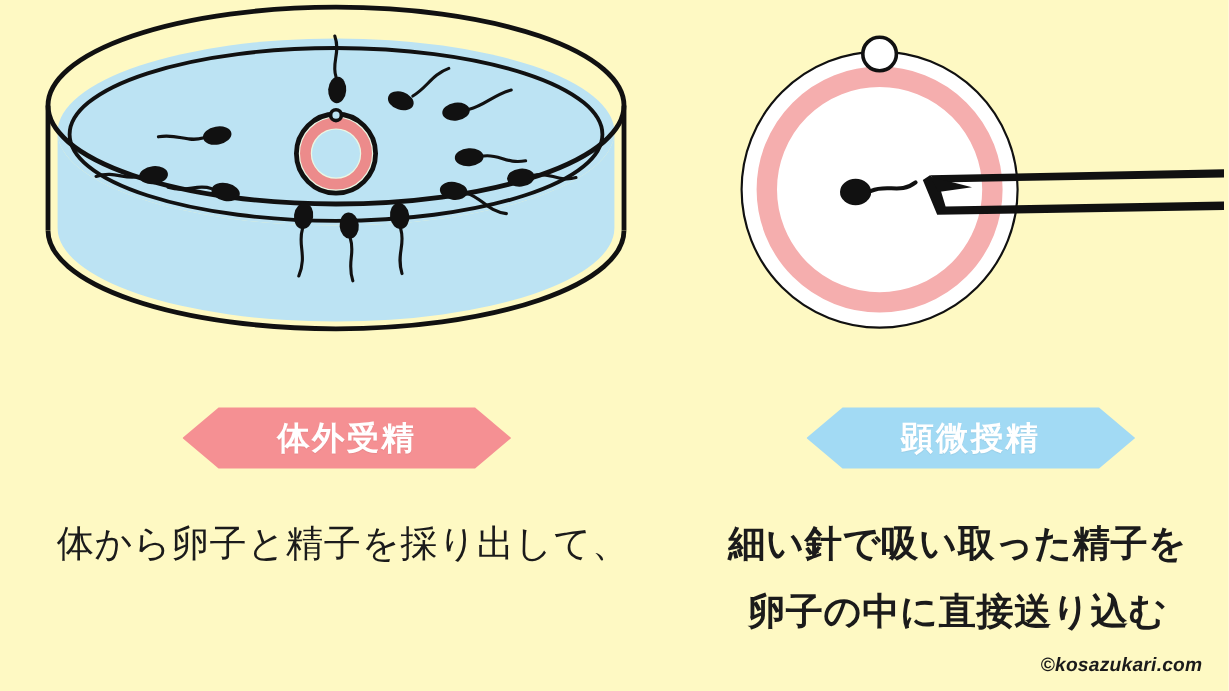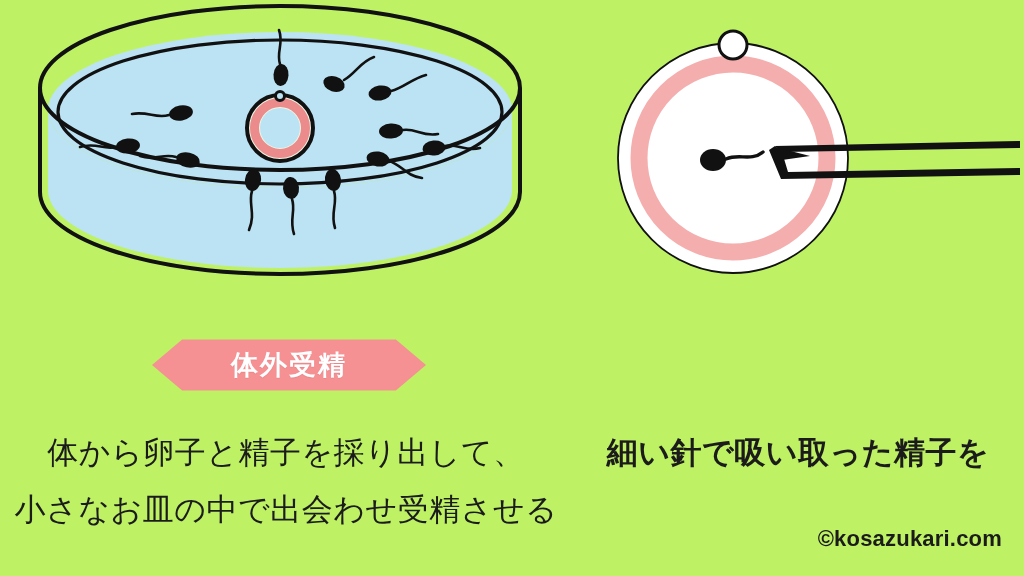--- a/index.html
+++ b/index.html
@@ -13,21 +13,21 @@
     position: relative;
     overflow: hidden;
     font-family: "Liberation Sans", "DejaVu Sans", sans-serif;
   }
 
   .canvas {
     position: absolute;
     left: 0; top: 0;
     width: 1024px;
     height: 576px;
-    background: #bef264;
+    background: #fef9c3;
   }
 
   
   .panel {
     position: absolute;
     top: 0;
   }
   #panel-ivf  { left: 30px;  width: 520px; height: 320px; }
   #panel-icsi { left: 560px; width: 464px; height: 320px; }
 
@@ -67,25 +67,26 @@
     white-space: nowrap;
   }
   #caption-ivf  { left: 0px;   top: 424px; width: 572px; }
   #caption-icsi { left: 572px; top: 424px; width: 452px; font-weight: bold; }
   .caption-line { display: block; }
 
   
   #credit {
     position: absolute;
     right: 22px;
-    bottom: 24px;
+    bottom: 12px;
     color: #1b1b1b;
-    font-size: 22px;
+    font-size: 16px;
     font-weight: 600;
     letter-spacing: 0.2px;
+    font-style: italic;
   }
 </style>
 </head>
 <body>
 
 <div class="canvas">
 
   <div class="panel" id="panel-ivf">
     <svg width="520" height="320" viewBox="0 0 520 320" xmlns="http://www.w3.org/2000/svg">
 
@@ -197,25 +198,28 @@
         <ellipse cx="153" cy="160" rx="13" ry="11" fill="#111111"></ellipse>
         <path d="M 166,159 C 180,153 190,162 203,152" fill="none" stroke="#111111" stroke-width="3.4" stroke-linecap="round"></path>
       </g>
     </svg>
   </div>
 
   <div class="badge" id="badge-ivf">
     <span class="badge-label">体外受精</span>
   </div>
 
+  <div class="badge" id="badge-icsi">
+    <span class="badge-label">顕微授精</span>
+  </div>
 
   <div class="caption" id="caption-ivf">
     <span class="caption-line">体から卵子と精子を採り出して、</span>
-    <span class="caption-line">小さなお皿の中で出会わせ受精させる</span>
   </div>
 
   <div class="caption" id="caption-icsi">
     <span class="caption-line">細い針で吸い取った精子を</span>
+    <span class="caption-line">卵子の中に直接送り込む</span>
   </div>
 
   <div id="credit">©kosazukari.com</div>
 
 </div>
 
 </body></html>

